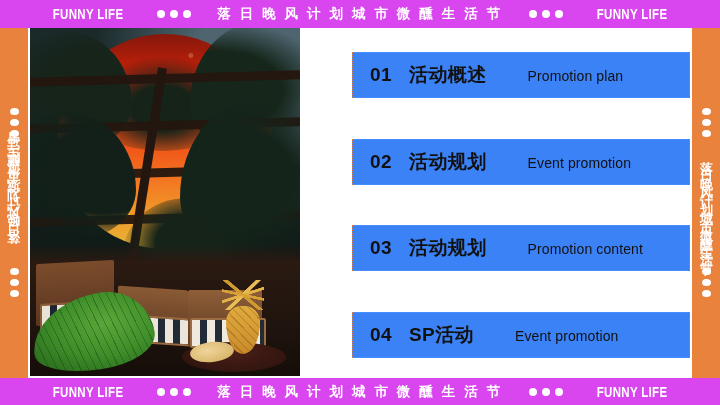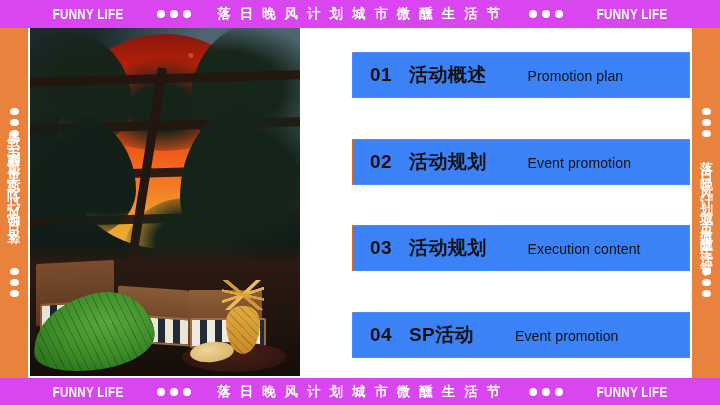--- a/index.html
+++ b/index.html
@@ -282,21 +282,21 @@
       <span class="row-txt">
         <span class="row-cn">活动规划</span>
         <span class="row-en">Event promotion</span>
       </span>
     </div>
 
     <div class="row">
       <span class="row-num">03</span>
       <span class="row-txt">
         <span class="row-cn">活动规划</span>
-        <span class="row-en">Execution content</span>
+        <span class="row-en">Promotion content</span>
       </span>
     </div>
 
     <div class="row">
       <span class="row-num">04</span>
       <span class="row-txt">
         <span class="row-cn">SP活动</span>
         <span class="row-en">Event promotion</span>
       </span>
     </div>

